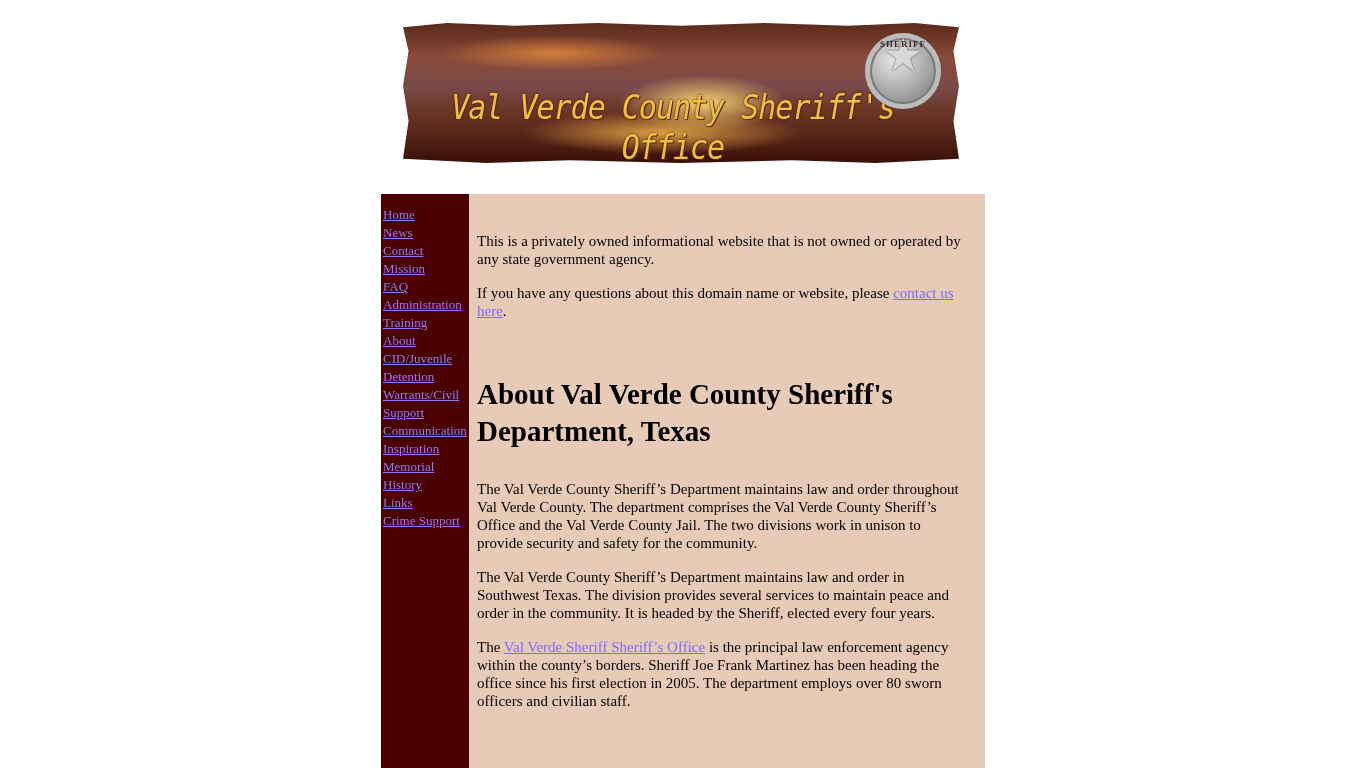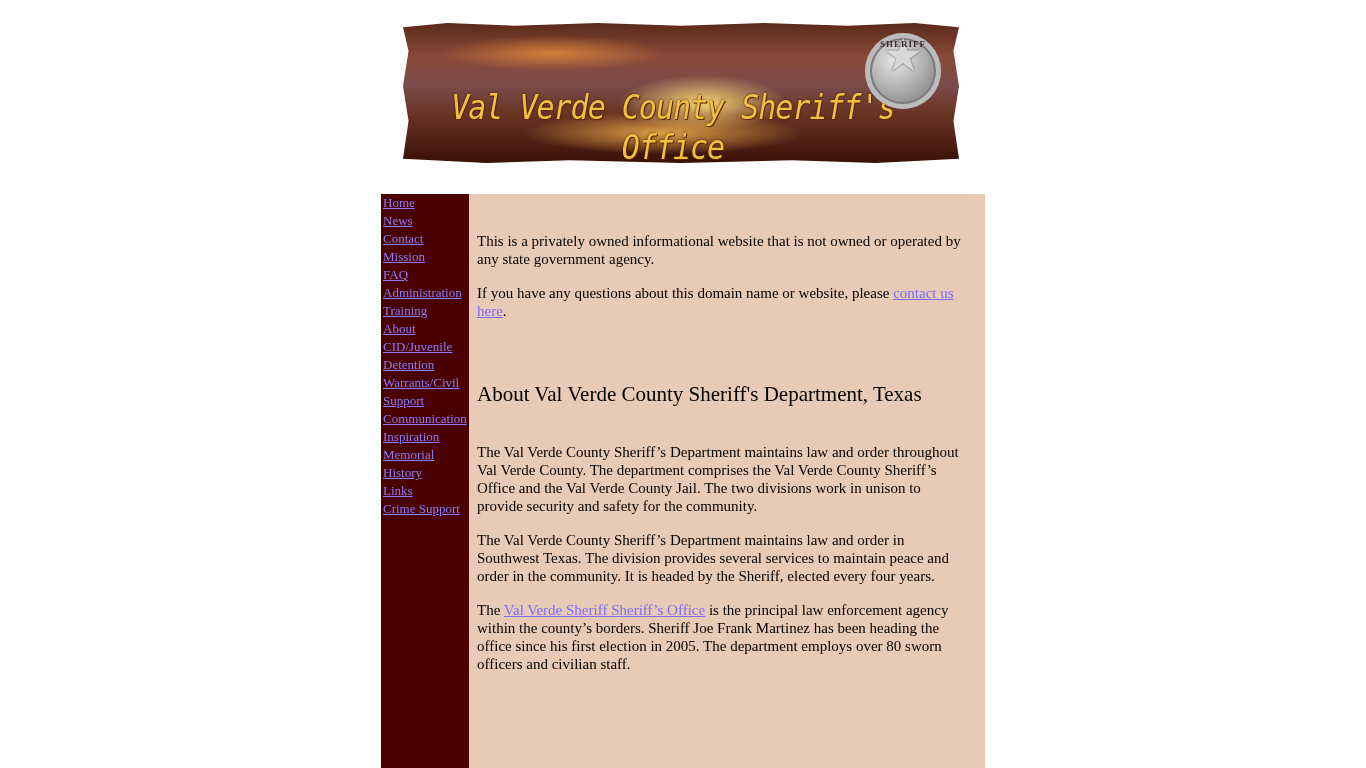--- a/index.html
+++ b/index.html
@@ -24,26 +24,26 @@
   }
   .badge {
     position:absolute; left:484px; top:33px; width:76px; height:76px; border-radius:50%;
     background: radial-gradient(circle at 40% 35%, #e8e8e8, #9a9a9a 60%, #6a6a6a);
     box-shadow: inset 0 0 0 5px #bcbcbc, inset 0 0 0 7px #7a7a7a;
     display:flex; align-items:flex-start; justify-content:center;
   }
   .badge-star { font-size:46px; color:#d8d8d8; text-shadow: 0 0 2px #444; line-height:1; }
   .badge-top { position:absolute; top:6px; width:100%; text-align:center; font-size:9px; font-weight:bold; color:#3a2a2a; font-family:"Liberation Serif", serif; letter-spacing:1px; }
   .layout { display:flex; width:604px; height:574px; }
-  .sidebar { width:88px; background:#4a0000; padding-top:0; box-sizing:border-box; }
+  .sidebar { width:88px; background:#4a0000; padding-top:12px; box-sizing:border-box; }
   .sidebar a { display:block; font-size:13px; line-height:18px; color:#8b7bff; text-decoration:underline; padding-left:2px; white-space:nowrap; }
   .content { width:516px; background:#e8cbb6; padding:38px 18px 0 8px; box-sizing:border-box; font-size:15px; line-height:18px; }
   .content p { margin:0 0 16px 0; }
   .content a { color:#7b6bff; text-decoration:underline; }
-  .content h1 { font-size:21px; line-height:37px; font-weight:normal; margin:56px 0 30px 0; }
+  .content h1 { font-size:29px; line-height:37px; font-weight:bold; margin:56px 0 30px 0; }
 </style>
 </head>
 <body>
 
 <div class="page">
   <div class="banner">
     <div class="banner-img"></div>
     <div class="banner-title">Val Verde County Sheriff's Office</div>
     <div class="badge">
       <span class="badge-top">SHERIFF</span>

